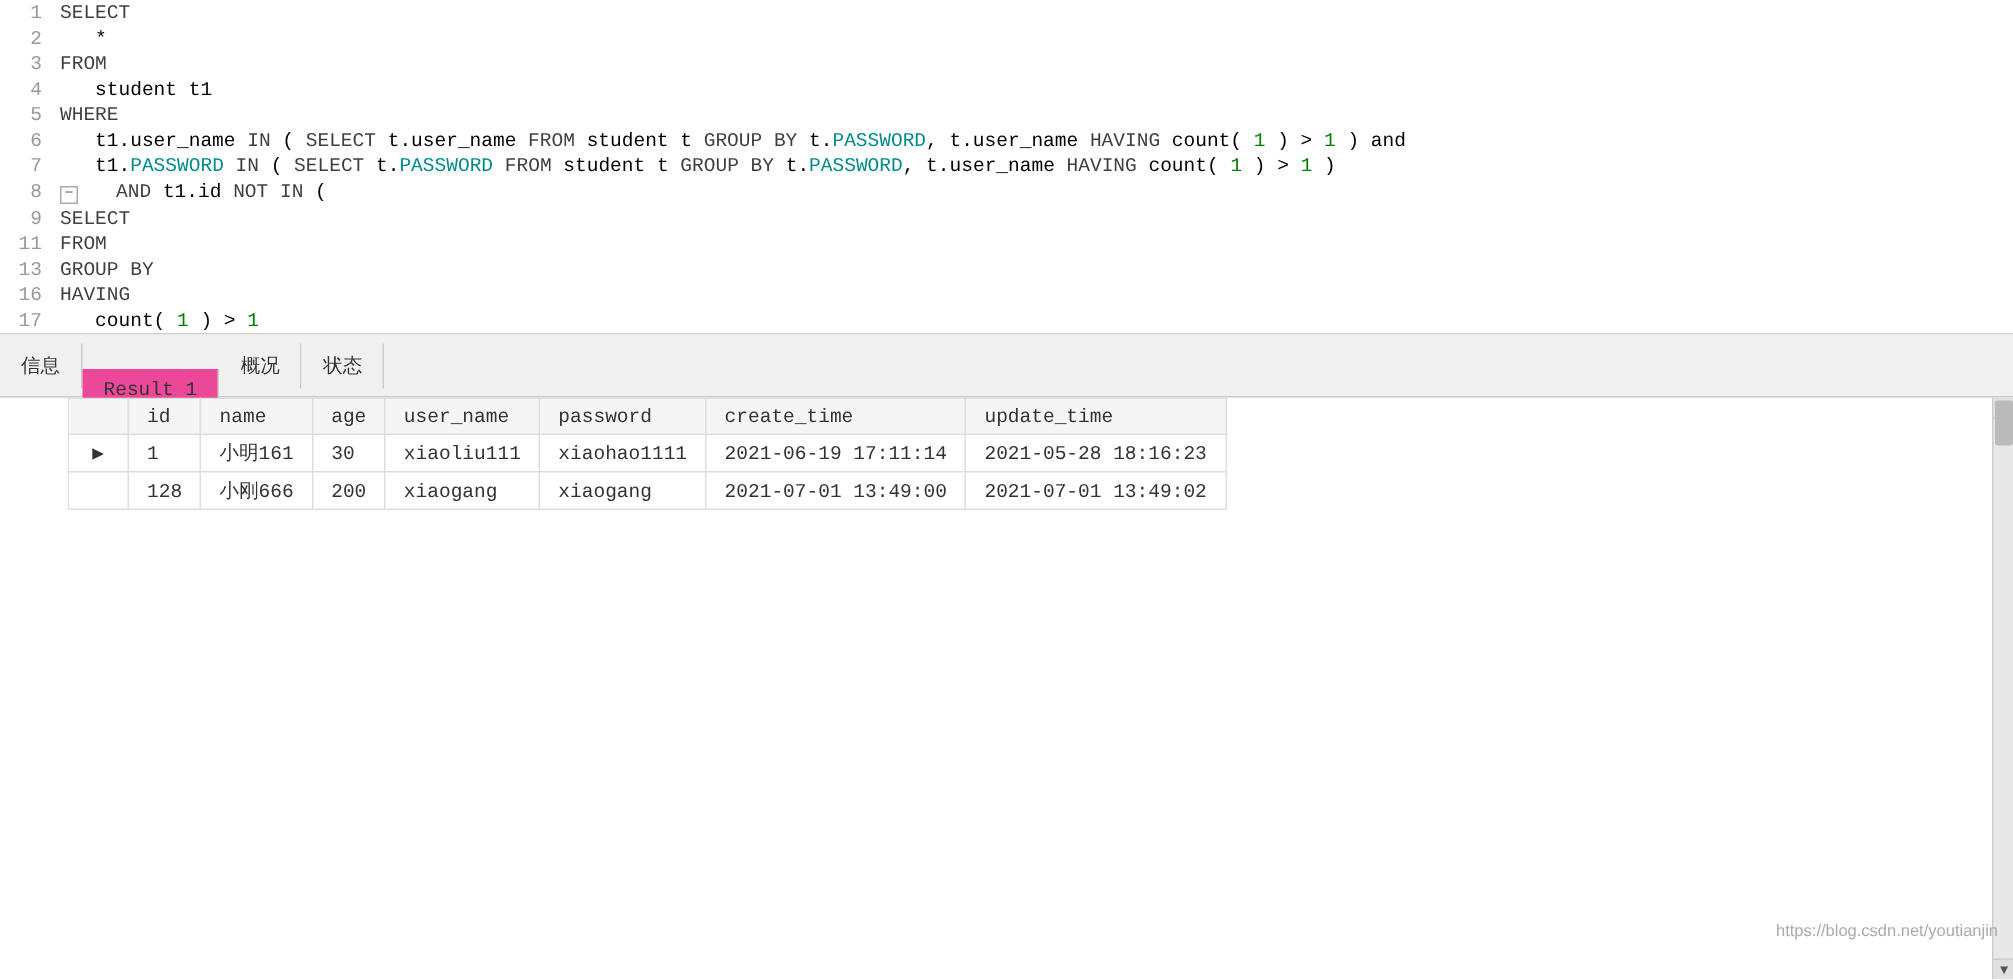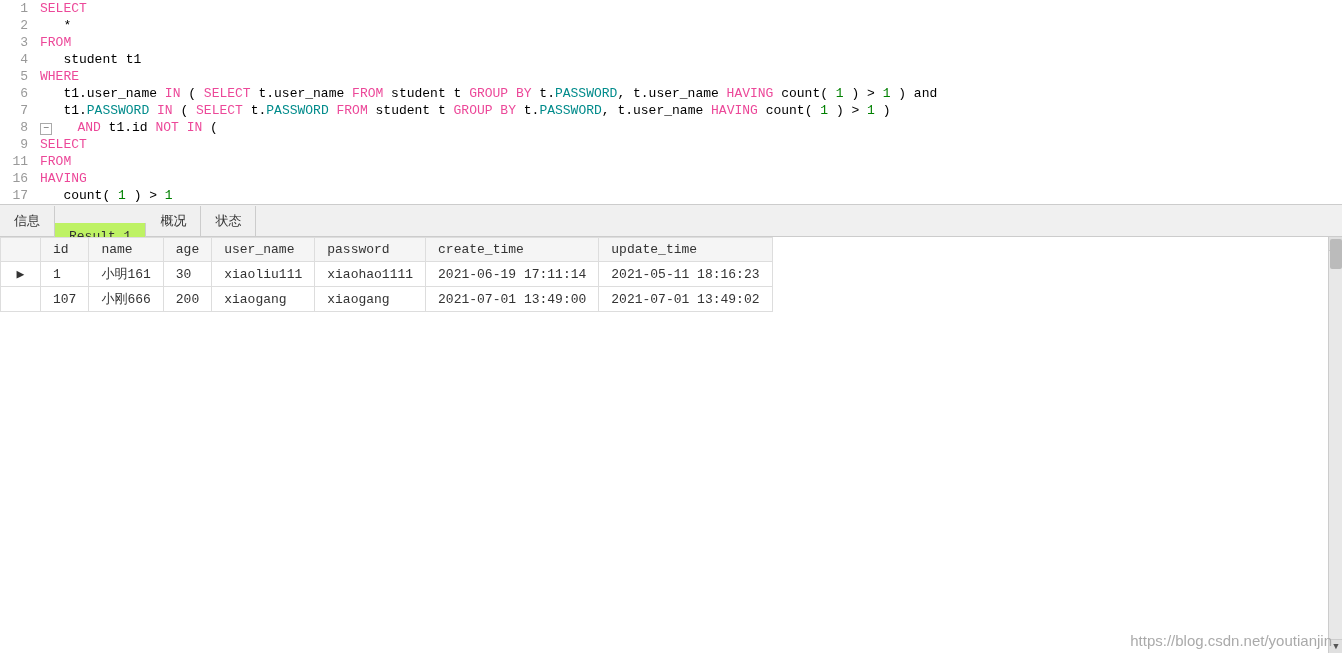--- a/index.html
+++ b/index.html
@@ -60,49 +60,49 @@
       border: 1px solid #aaa;
       font-size: 10px;
       line-height: 10px;
       text-align: center;
       color: #666;
       margin-right: 2px;
       cursor: pointer;
     }
 
     
-    .c-blue { color: #ec4899; }
+    .c-blue { color: #404040; }
     .c-teal { color: #008b8b; }
     .c-black { color: #000; }
     .c-green { color: #008000; }
 
     
     .tabs-bar {
       display: flex;
       align-items: center;
       background: #f0f0f0;
       border-bottom: 1px solid #ccc;
       padding: 0;
-      height: 32px;
+      height: 42px;
     }
 
     .tab {
       padding: 5px 14px;
       cursor: pointer;
       font-size: 13px;
       color: #333;
       border-right: 1px solid #ccc;
       height: 30px;
       display: flex;
       align-items: center;
       background: #f0f0f0;
     }
 
     .tab.active {
-      background: #bef264;
+      background: #ec4899;
       border-bottom: 2px solid #fff;
       color: #333;
       font-weight: normal;
       margin-top: 34px;
     }
 
     .results-table {
       border-collapse: collapse;
       width: auto;
       font-size: 13px;
@@ -132,31 +132,32 @@
     
     .pointer-col {
       width: 16px;
       border: 1px solid #ddd;
       padding: 3px 2px;
       text-align: center;
     }
 
     .watermark {
       position: fixed;
-      bottom: 4px;
+      bottom: 26px;
       right: 10px;
       color: #aaa;
-      font-size: 15px;
+      font-size: 11px;
       font-family: Arial, sans-serif;
     }
 
     .results-wrapper {
       display: flex;
       flex: 1;
       overflow: hidden;
+      padding-left: 45px;
     }
 
     .results-scroll {
       flex: 1;
       overflow: auto;
     }
 
     .scrollbar-right {
       width: 14px;
       background: #e8e8e8;
@@ -230,20 +231,24 @@
         <div class="line-number">8</div>
         <div class="line-content"><span class="fold-icon">−</span><span class="c-black">   </span><span class="c-blue">AND</span><span class="c-black"> t1.id </span><span class="c-blue">NOT IN</span><span class="c-black"> (</span></div>
       </div>
       <div class="code-line">
         <div class="line-number">9</div>
         <div class="line-content"><span class="c-blue">SELECT</span></div>
       </div>
       <div class="code-line">
         <div class="line-number">11</div>
         <div class="line-content"><span class="c-blue">FROM</span></div>
+      </div>
+      <div class="code-line">
+        <div class="line-number">13</div>
+        <div class="line-content"><span class="c-blue">GROUP BY</span></div>
       </div>
       <div class="code-line">
         <div class="line-number">16</div>
         <div class="line-content"><span class="c-blue">HAVING</span></div>
       </div>
       <div class="code-line">
         <div class="line-number">17</div>
         <div class="line-content"><span class="c-black">   count( </span><span class="c-green">1</span><span class="c-black"> ) &gt; </span><span class="c-green">1</span></div>
       </div>
     </div>
@@ -273,25 +278,25 @@
         </thead>
         <tbody>
           <tr>
             <td class="pointer-col">▶</td>
             <td>1</td>
             <td>小明161</td>
             <td>30</td>
             <td>xiaoliu111</td>
             <td>xiaohao1111</td>
             <td>2021-06-19 17:11:14</td>
-            <td>2021-05-11 18:16:23</td>
+            <td>2021-05-28 18:16:23</td>
           </tr>
           <tr>
             <td class="pointer-col"></td>
-            <td>107</td>
+            <td>128</td>
             <td>小刚666</td>
             <td>200</td>
             <td>xiaogang</td>
             <td>xiaogang</td>
             <td>2021-07-01 13:49:00</td>
             <td>2021-07-01 13:49:02</td>
           </tr>
         </tbody>
       </table>
   </div>

